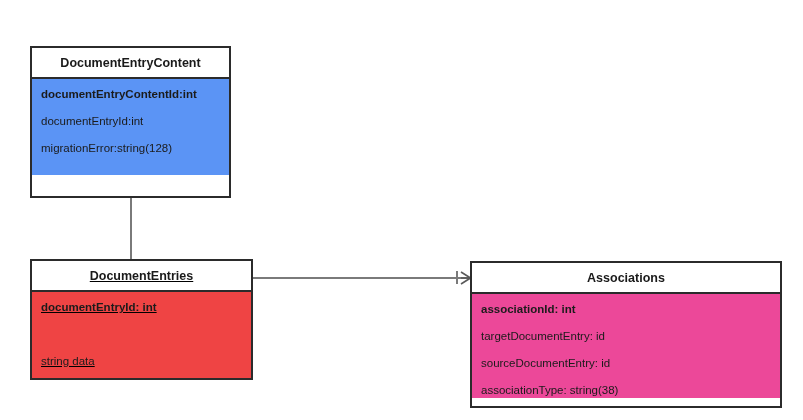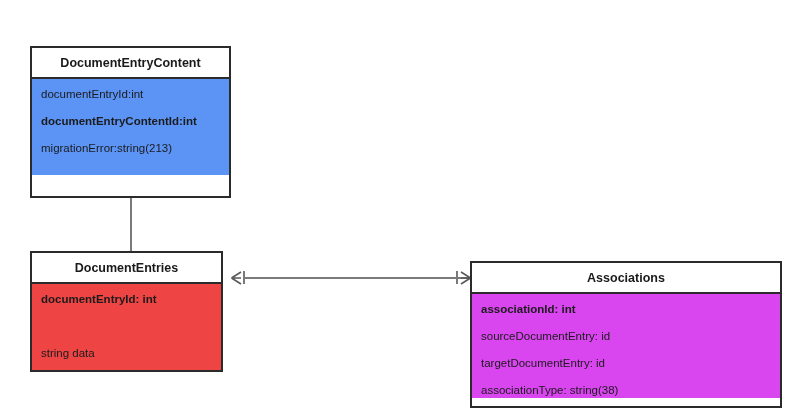--- a/index.html
+++ b/index.html
@@ -61,23 +61,24 @@
 
   
   #entity-document-entry-content {
     left: 30px;
     top: 46px;
     width: 201px;
     height: 152px;
   }
   #entity-document-entries {
     left: 30px;
-    top: 251px;
-    width: 193px;
+    top: 259px;
+    width: 223px;
     height: 121px;
+    text-decoration: underline;
   }
   #entity-associations {
     left: 470px;
     top: 261px;
     width: 312px;
     height: 147px;
   }
 
   
   .conn-line {
@@ -125,38 +126,38 @@
   <div class="conn-tick" style="left:456px; top:271px;"></div>
   <div class="crowfoot" style="left:460px; top:271px;">
     <svg width="11" height="14" viewBox="0 0 11 14">
       <path d="M10.5,7 L1,1 M10.5,7 L1,13 M10.5,7 L1,7" stroke="#5a5a5a" stroke-width="1.6" fill="none"></path>
     </svg>
   </div>
 
   <div class="entity" id="entity-document-entry-content">
     <div class="entity-header">DocumentEntryContent</div>
     <div class="entity-body" style="background:#5b94f5;">
+      <div class="attr pk">documentEntryContentId:int</div>
       <div class="attr">documentEntryId:int</div>
-      <div class="attr pk">documentEntryContentId:int</div>
-      <div class="attr">migrationError:string(213)</div>
+      <div class="attr">migrationError:string(128)</div>
     </div>
   </div>
 
   <div class="entity" id="entity-document-entries">
     <div class="entity-header">DocumentEntries</div>
     <div class="entity-body" style="background:#ef4444; height:86px;">
       <div class="attr pk">documentEntryId: int</div>
       <div class="attr blank"></div>
       <div class="attr">string data</div>
     </div>
   </div>
 
   <div class="entity" id="entity-associations">
     <div class="entity-header">Associations</div>
-    <div class="entity-body" style="background:#d946ef; height:104px;">
+    <div class="entity-body" style="background:#ec4899; height:104px;">
       <div class="attr pk">associationId: int</div>
+      <div class="attr">targetDocumentEntry: id</div>
       <div class="attr">sourceDocumentEntry: id</div>
-      <div class="attr">targetDocumentEntry: id</div>
       <div class="attr">associationType: string(38)</div>
     </div>
   </div>
 
 </div>
 
 </body></html>

